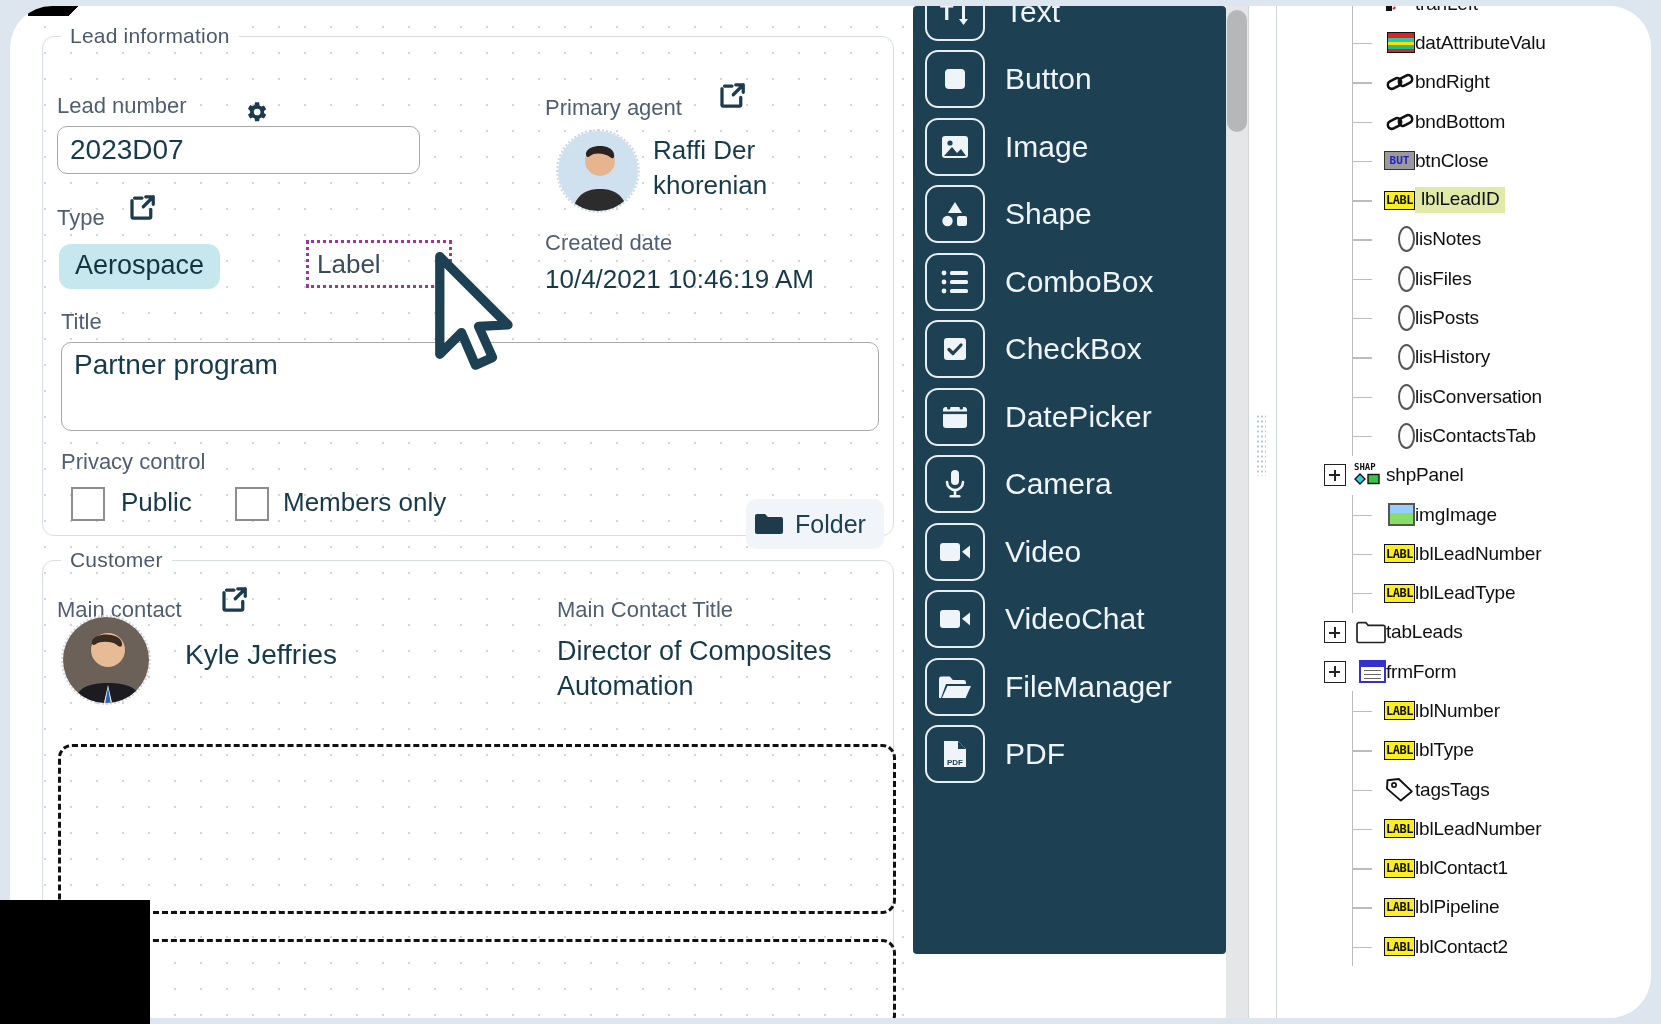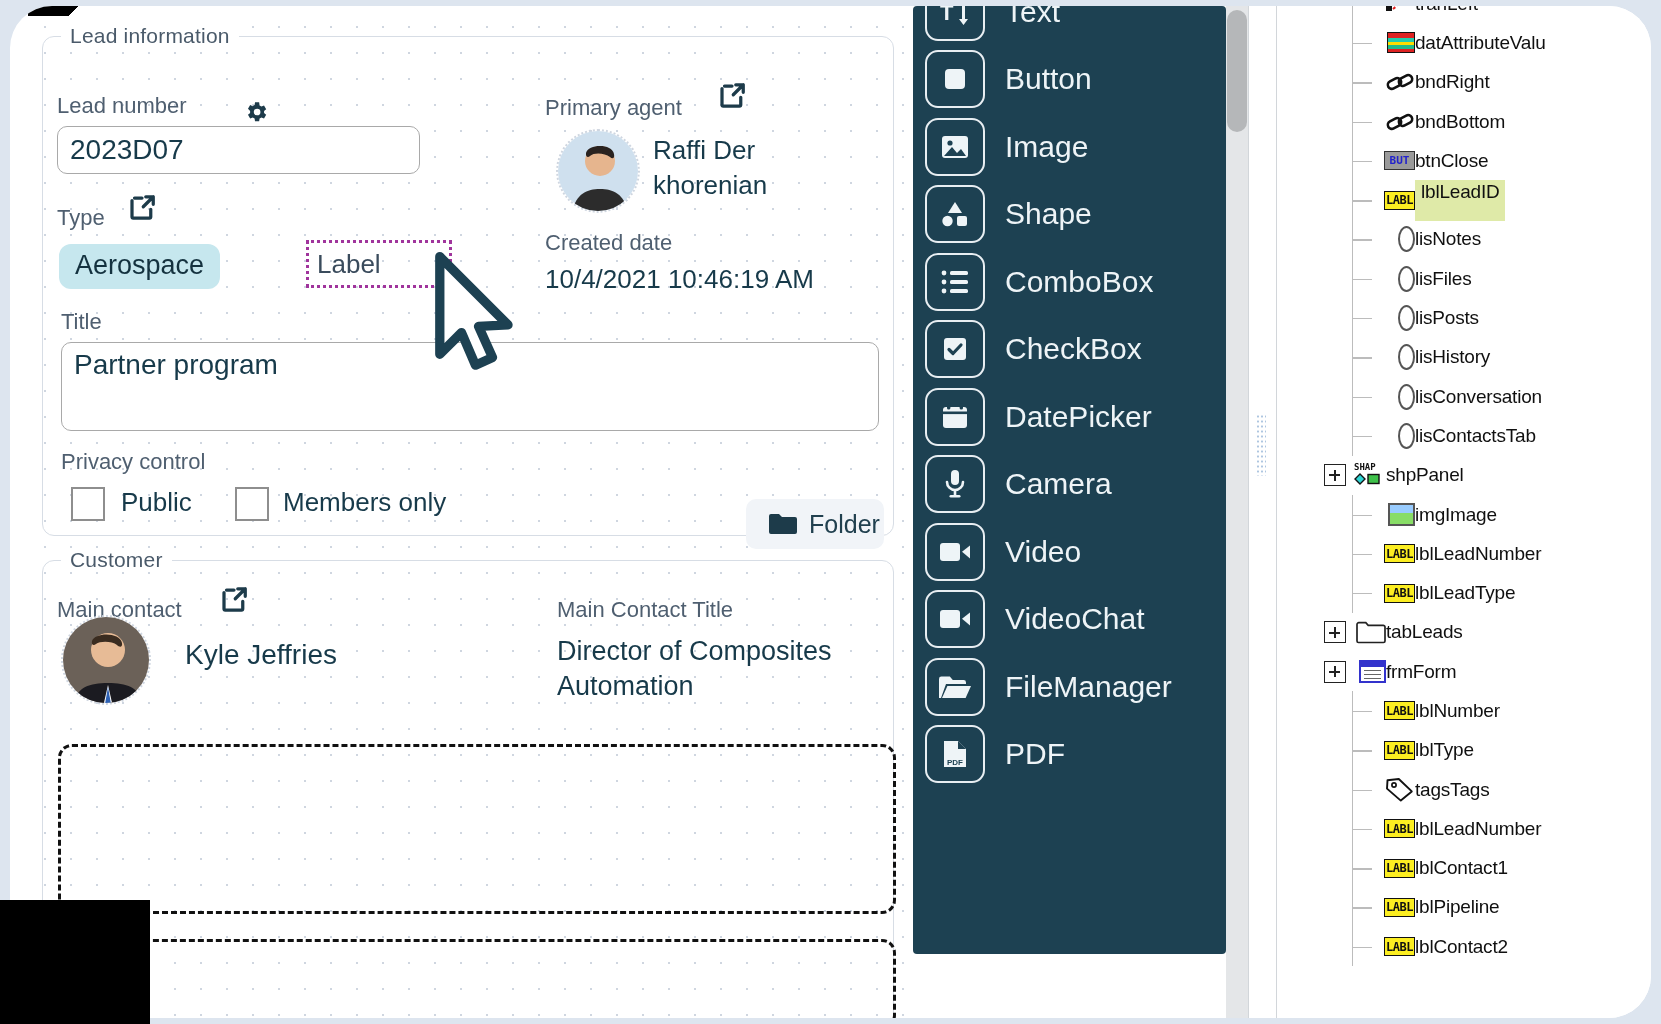--- a/index.html
+++ b/index.html
@@ -135,21 +135,21 @@
     background: #fff;
   }
 
   .folder-btn {
     position: absolute;
     left: 703px; top: 462px;
     width: 138px; height: 50px;
     background: #f1f4f8;
     border-radius: 10px;
     display: flex; align-items: center; gap: 11px;
-    padding-left: 22px;
+    padding-left: 8px;
   }
   .folder-btn .ftxt { font-size: 25px; color: #21404f; }
 
   .dashed-box {
     position: absolute;
     border: 3px dashed #111;
     border-radius: 14px;
   }
   .dash1 { left: 26px; top: 730px; width: 838px; height: 170px; }
   .dash2 { left: 26px; top: 925px; width: 838px; height: 90px; }
@@ -259,21 +259,21 @@
     flex: 0 0 auto;
     display: flex; align-items: center; justify-content: flex-end;
   }
   .tree-lbl {
     font-size: 19px;
     color: #101010;
     letter-spacing: -0.2px;
   }
   .tree-lbl.selected {
     background: #dfeaa8;
-    padding: 1px 6px 18px 6px;
+    padding: 1px 6px 3px 6px;
   }
 
   
   .ico-labl {
     width: 31px; height: 19px; background: #fcee21; border: 1.5px solid #111;
     color: #111; font-size: 12px; font-weight: bold; display:flex;
     align-items:center; justify-content:center; letter-spacing: -.5px;
     font-family: "DejaVu Sans Mono", monospace;
   }
   .ico-but {

